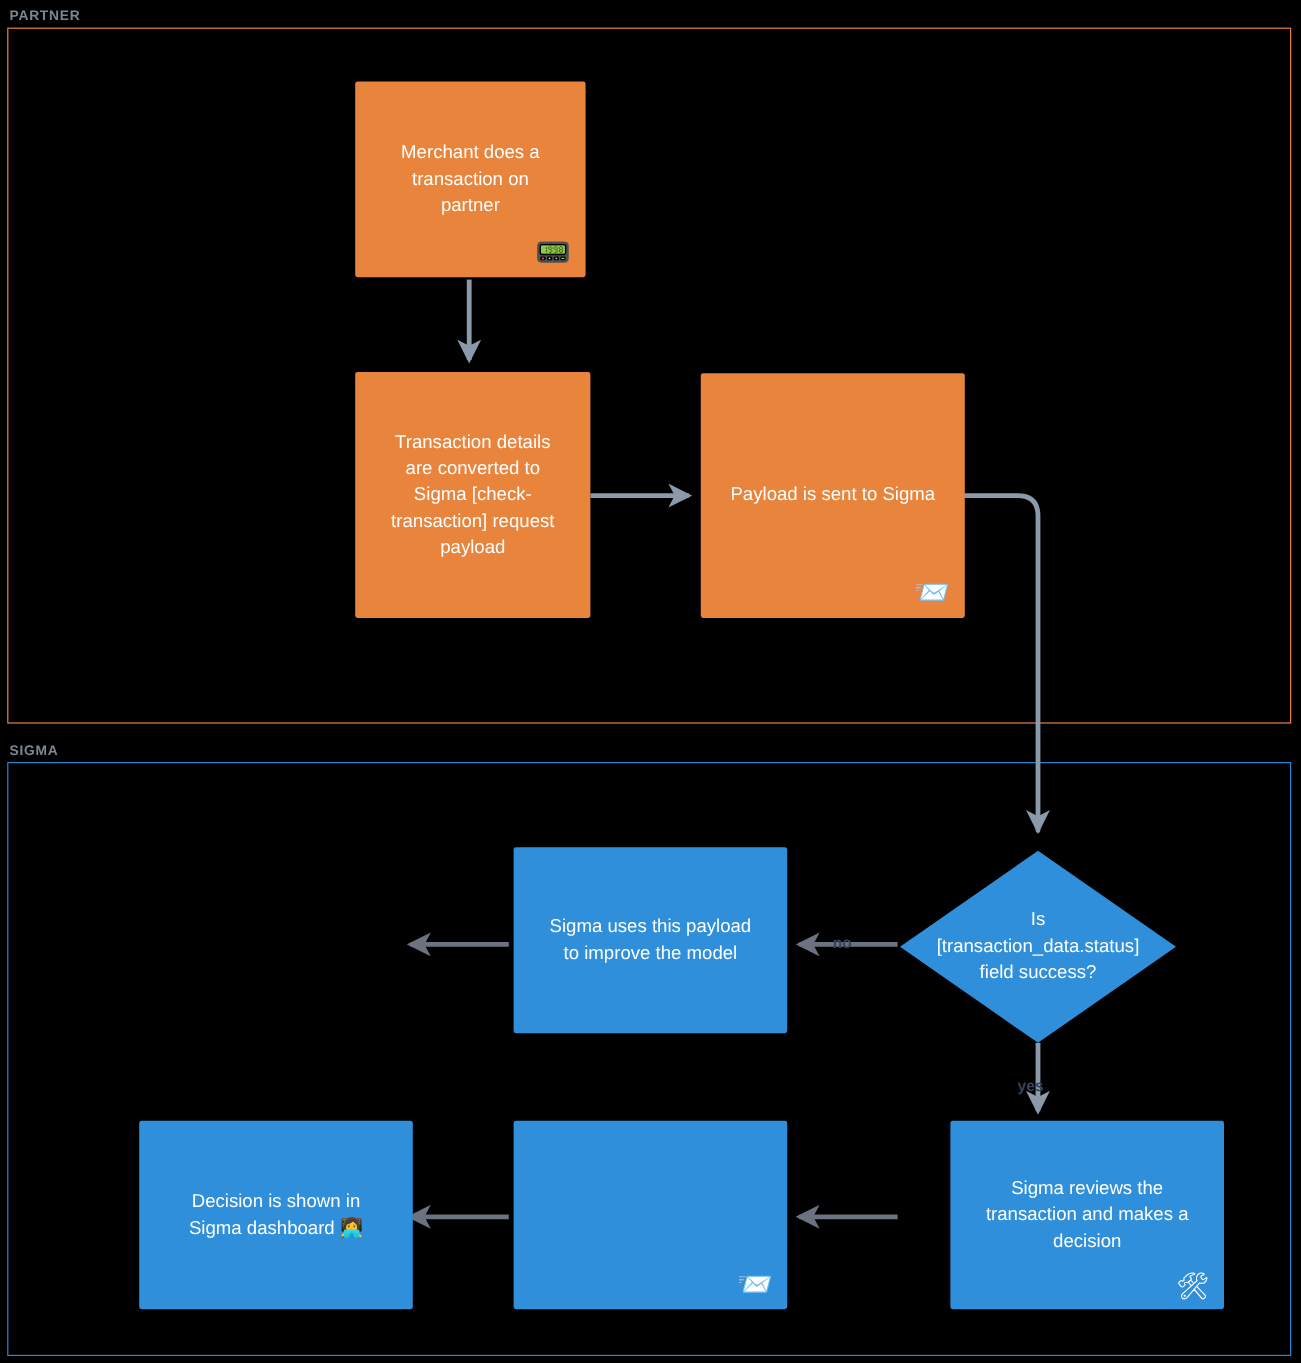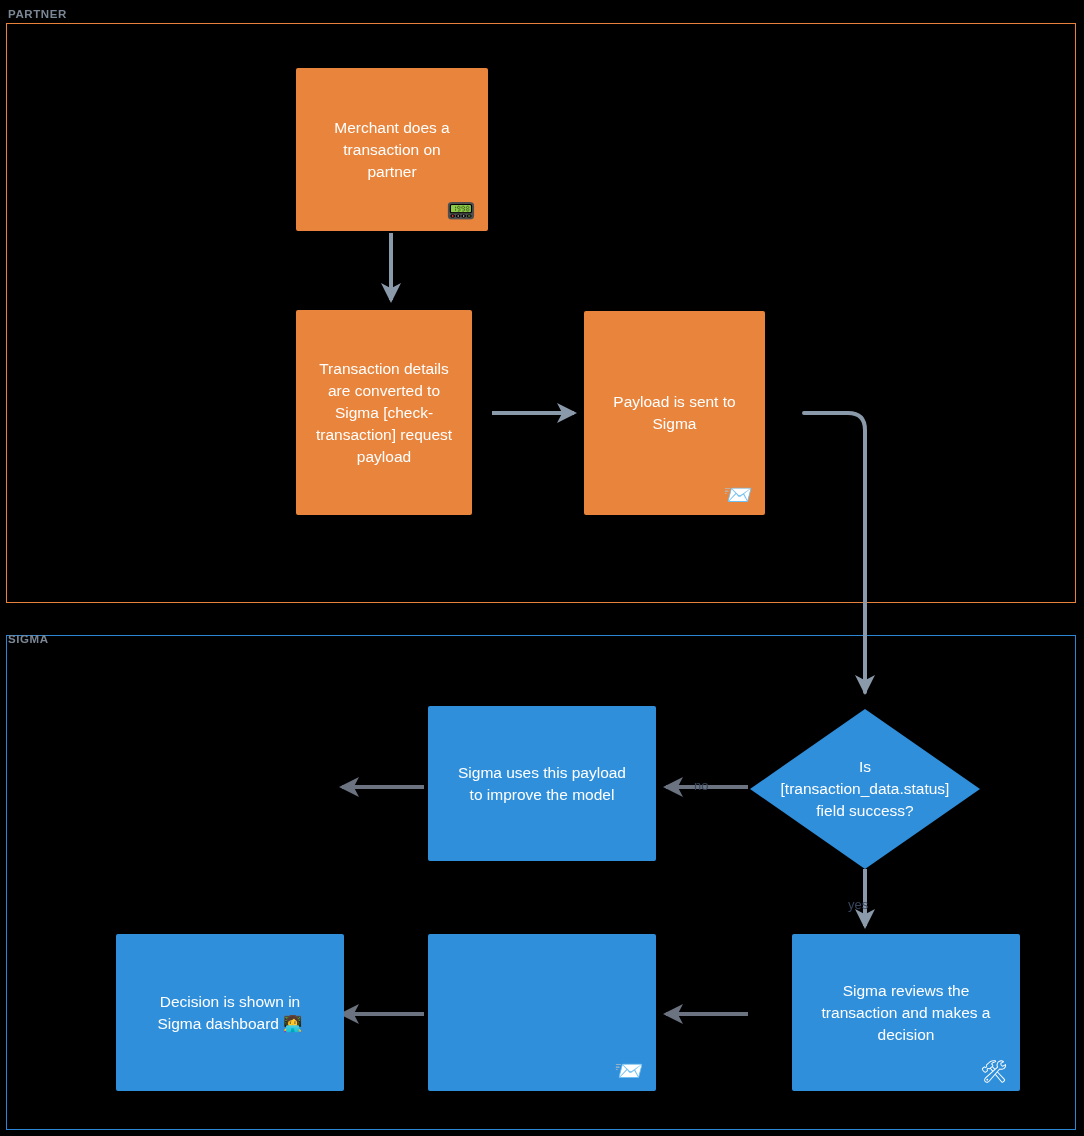--- a/index.html
+++ b/index.html
@@ -39,21 +39,21 @@
     border: 1.6px solid #2b87d4;
   }
   .lane-label {
     position: absolute;
     font-size: 11.5px;
     font-weight: bold;
     letter-spacing: 0.6px;
     color: #7b8794;
   }
   .lane-label-partner { left: 8px; top: 8px; }
-  .lane-label-sigma   { left: 8px; top: 620px; margin-top: 13px; }
+  .lane-label-sigma   { left: 8px; top: 620px; }
 
   
   .node {
     position: absolute;
     box-sizing: border-box;
     display: flex;
     align-items: center;
     justify-content: center;
     text-align: center;
     color: #ffffff;
@@ -72,22 +72,22 @@
     position: absolute;
     right: 12px;
     bottom: 8px;
     font-size: 24px;
     line-height: 1;
   }
   .node-emoji-sm { font-size: 22px; }
 
   
   #n-merchant   { left: 296px; top: 68px;  width: 192px; height: 163px; }
-  #n-convert    { left: 296px; top: 310px; width: 176px; height: 205px; }
-  #n-payload    { left: 584px; top: 311px; width: 181px; height: 204px; }
+  #n-convert    { left: 296px; top: 310px; width: 196px; height: 205px; }
+  #n-payload    { left: 584px; top: 311px; width: 220px; height: 204px; }
 
   #n-ack        { left: 104px; top: 706px; width: 228px; height: 155px; }
   #n-improve    { left: 428px; top: 706px; width: 228px; height: 155px; }
   #n-dashboard  { left: 104px; top: 934px; width: 228px; height: 157px; margin-left: 12px; }
   #n-sendresp   { left: 428px; top: 934px; width: 228px; height: 157px; }
   #n-review     { left: 752px; top: 934px; width: 228px; height: 157px; margin-left: 40px; }
 
   
   #n-decision {
     position: absolute;
@@ -114,21 +114,21 @@
     line-height: 1.42;
     white-space: pre-line;
   }
 
   
   .conn { position: absolute; }
   svg.conn { overflow: visible; }
   .edge-label {
     position: absolute;
     font-size: 13px;
-    font-weight: normal;
+    font-weight: bold;
     color: #36445c;
   }
 </style>
 </head>
 <body>
 
 <div id="canvas">
 
   <div class="lane lane-partner"></div>
   <div class="lane-label lane-label-partner">PARTNER</div>

